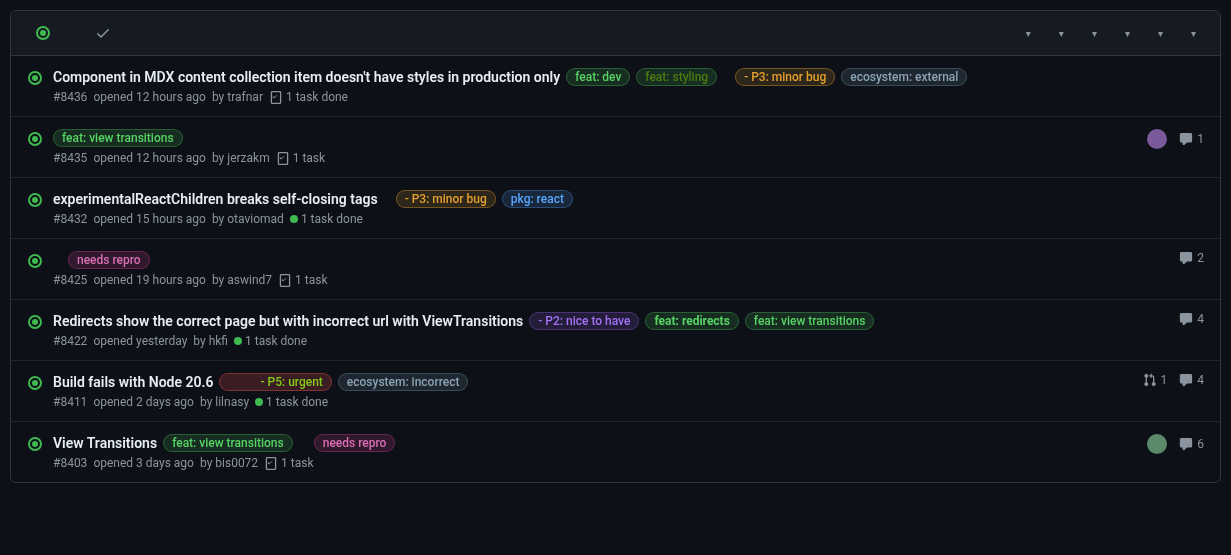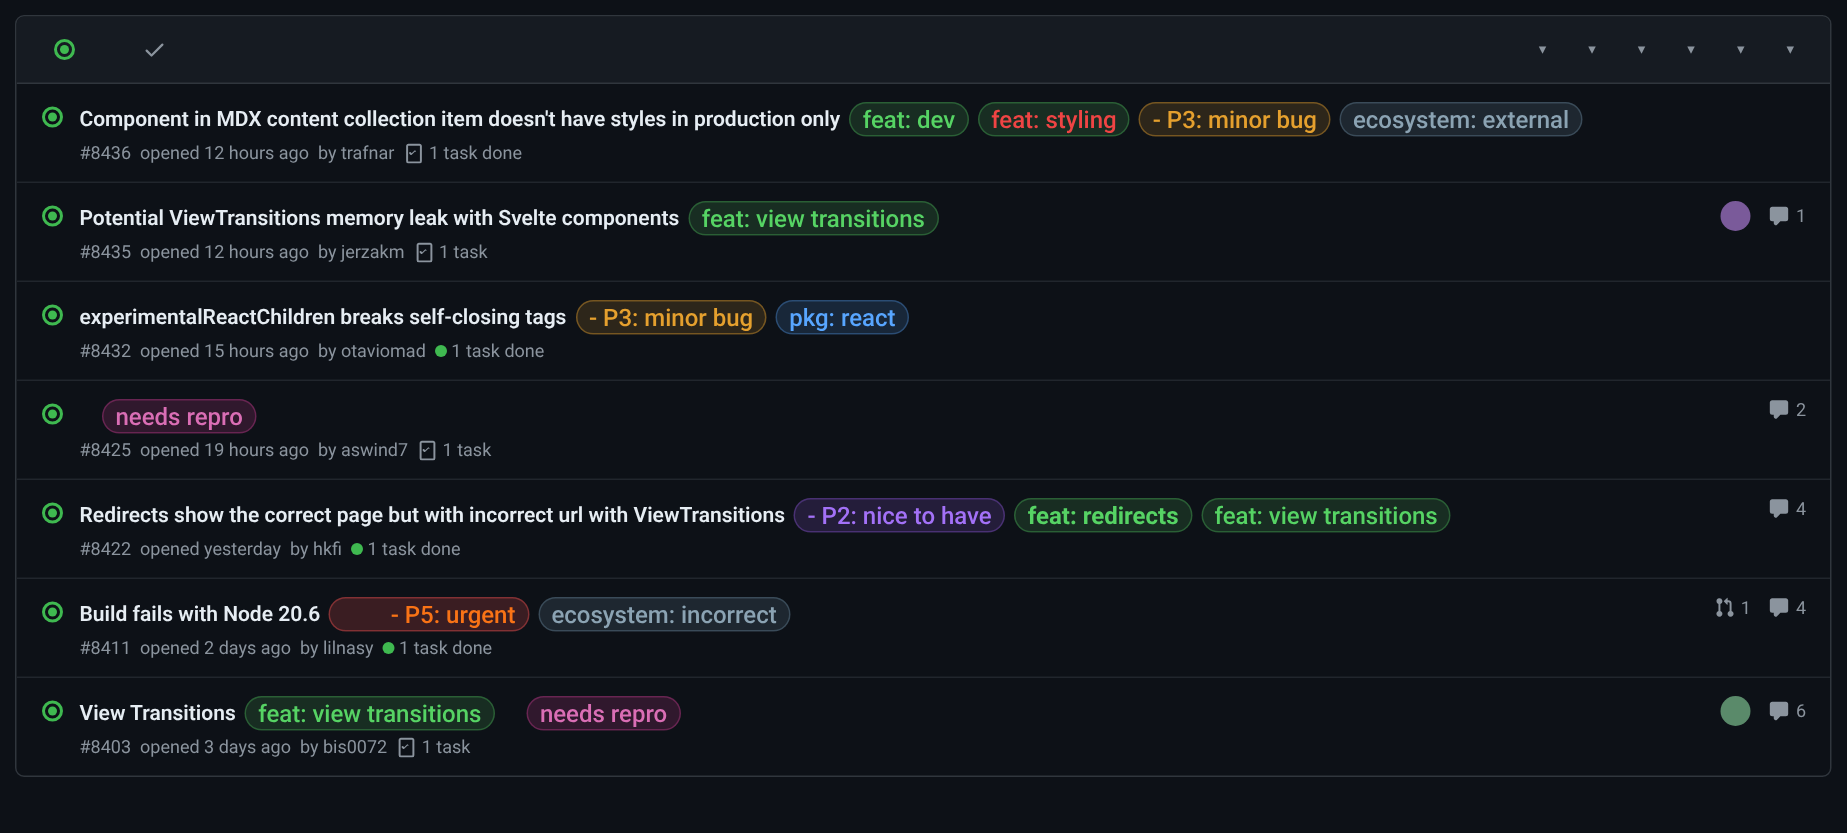--- a/index.html
+++ b/index.html
@@ -141,42 +141,43 @@
       align-items: center;
       gap: 4px;
       color: #8b949e;
       font-size: 12px;
     }
     
     .label {
       display: inline-block;
       padding: 1px 8px;
       border-radius: 20px;
-      font-size: 16px;
+      font-size: 12px;
       font-weight: 500;
       white-space: nowrap;
     }
     .label-minor-bug {
       background: rgba(229, 160, 46, 0.15);
       color: #e5a02e;
       border: 1px solid rgba(229, 160, 46, 0.4);
+      margin-left: 12px;
     }
     .label-ecosystem-external {
       background: rgba(100, 131, 151, 0.2);
       color: #8ba3b3;
       border: 1px solid rgba(100, 131, 151, 0.4);
     }
     .label-feat-dev {
       background: rgba(86, 211, 100, 0.15);
       color: #56d364;
       border: 1px solid rgba(86, 211, 100, 0.3);
     }
     .label-feat-styling {
       background: rgba(86, 211, 100, 0.15);
-      color: #ef4444;
+      color: #4d7c0f;
       border: 1px solid rgba(86, 211, 100, 0.3);
     }
     .label-feat-view-transitions {
       background: rgba(86, 211, 100, 0.15);
       color: #56d364;
       border: 1px solid rgba(86, 211, 100, 0.3);
     }
     .label-needs-repro {
       background: rgba(191, 57, 137, 0.2);
       color: #da6eb5;
@@ -194,21 +195,21 @@
       border: 1px solid rgba(130, 80, 200, 0.4);
     }
     .label-feat-redirects {
       background: rgba(86, 211, 100, 0.15);
       color: #56d364;
       border: 1px solid rgba(86, 211, 100, 0.3);
       font-weight: bold;
     }
     .label-urgent {
       background: rgba(240, 80, 80, 0.2);
-      color: #f97316;
+      color: #84cc16;
       border: 1px solid rgba(240, 80, 80, 0.4);
       padding-left: 40px;
     }
     .label-ecosystem-upstream {
       background: rgba(100, 131, 151, 0.2);
       color: #8ba3b3;
       border: 1px solid rgba(100, 131, 151, 0.4);
     }
     .task-dot {
       width: 8px; height: 8px;
@@ -296,21 +297,20 @@
         </div>
         <div class="issue-right"></div>
       </div>
       <div class="issue-row">
         <div class="issue-icon"><svg width="16" height="16" viewBox="0 0 16 16" fill="none">
             <circle cx="8" cy="8" r="6" stroke="#3fb950" stroke-width="2"></circle>
             <circle cx="8" cy="8" r="3" fill="#3fb950"></circle>
           </svg></div>
         <div class="issue-content">
           <div class="issue-title-line">
-            <span class="issue-title">Potential ViewTransitions memory leak with Svelte components</span>
             <span class="label label-feat-view-transitions">feat: view transitions</span>
           </div>
           <div class="issue-meta">
             <span>#8435</span>
             <span>opened 12 hours ago</span>
             <span>by jerzakm</span>
             <span class="task-icon">
               <svg width="14" height="14" viewBox="0 0 16 16" fill="currentColor">
                 <path d="M2 2.75C2 1.784 2.784 1 3.75 1h8.5c.966 0 1.75.784 1.75 1.75v11.5A1.75 1.75 0 0 1 12.25 16h-8.5A1.75 1.75 0 0 1 2 14.25Zm1.75-.25a.25.25 0 0 0-.25.25v11.5c0 .138.112.25.25.25h8.5a.25.25 0 0 0 .25-.25V2.75a.25.25 0 0 0-.25-.25Zm5.03 4.28-2.5 2.5a.75.75 0 0 1-1.06 0L4.47 8.53a.75.75 0 0 1 1.06-1.06l.72.72 1.97-1.97a.75.75 0 0 1 1.06 1.06Z"></path>
               </svg>

